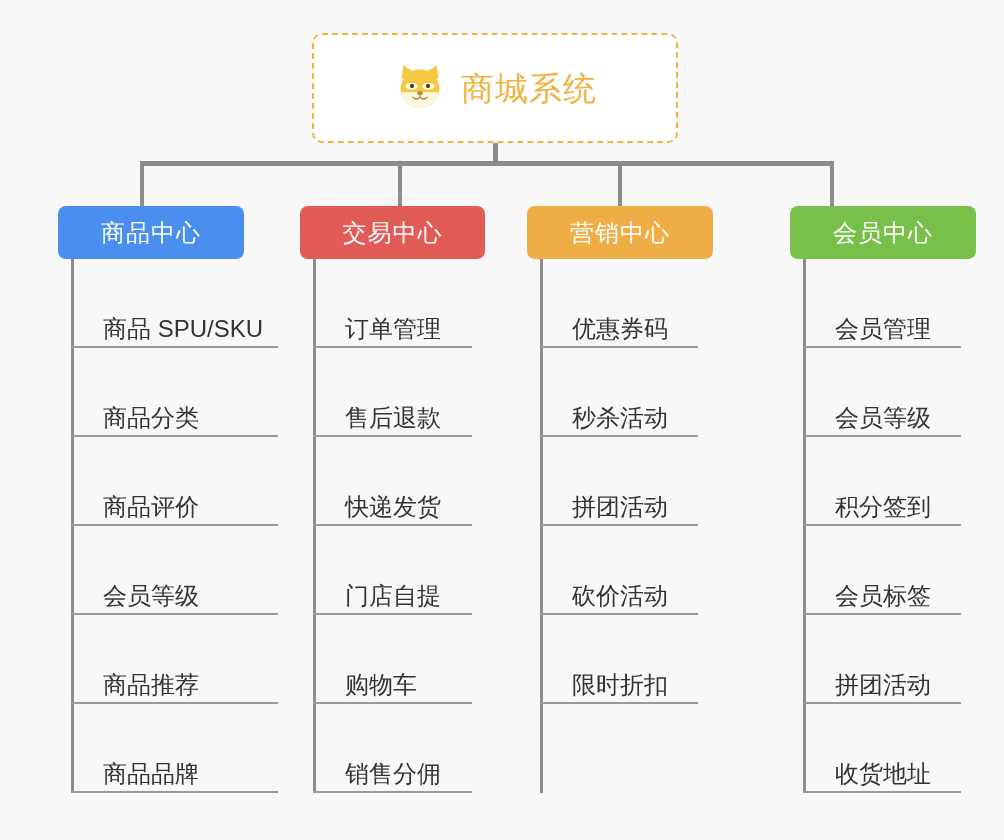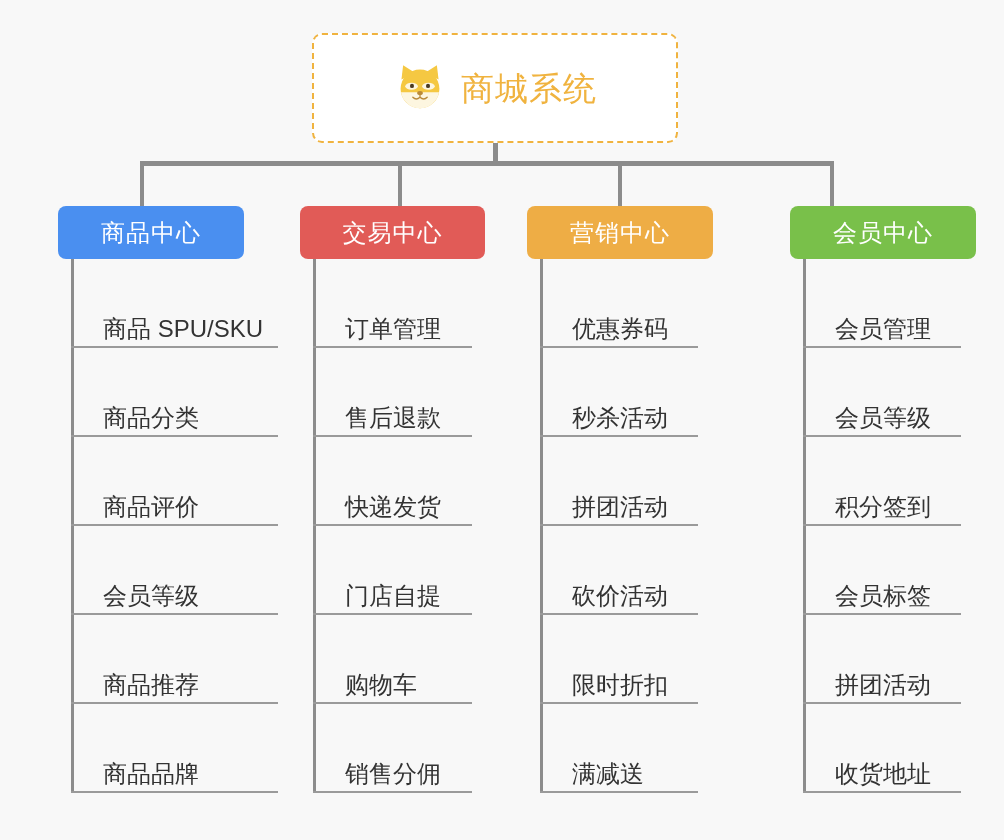--- a/index.html
+++ b/index.html
@@ -236,24 +236,20 @@
             <div class="leaf-underline" style="width: 158px; background: rgb(154, 154, 154);"></div>
           </div>
           <div class="leaf">
             <span class="leaf-label">砍价活动</span>
             <div class="leaf-underline" style="width: 158px; background: rgb(154, 154, 154);"></div>
           </div>
           <div class="leaf">
             <span class="leaf-label">限时折扣</span>
             <div class="leaf-underline" style="width: 158px; background: rgb(154, 154, 154);"></div>
           </div>
-          <div class="leaf">
-            <span class="leaf-label">满减送</span>
-            <div class="leaf-underline" style="width: 158px; background: rgb(154, 154, 154);"></div>
-          </div>
         </div>
       </div>
       <div class="column" style="left: 790px; width: 186px;">
         <div class="cat-header" style="background: rgb(121, 192, 74);">会员中心</div>
         <div class="leaf-list">
           <div class="trunk" style="height: 534px; background: rgb(140, 140, 140);"></div>
           <div class="leaf">
             <span class="leaf-label">会员管理</span>
             <div class="leaf-underline" style="width: 158px; background: rgb(154, 154, 154);"></div>
           </div>

